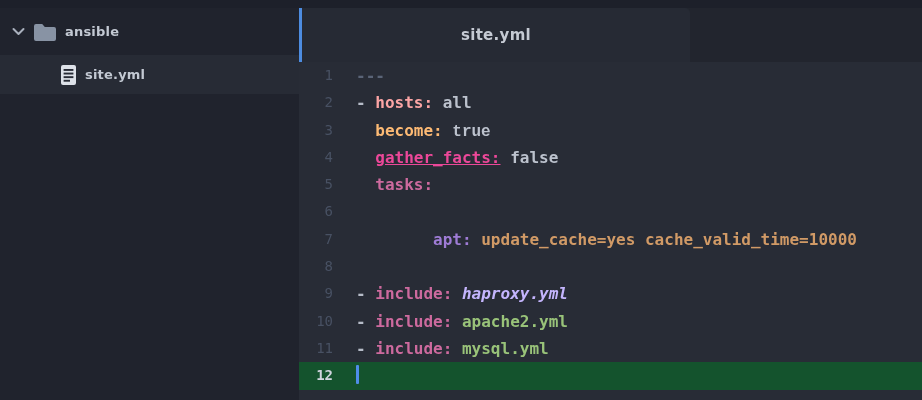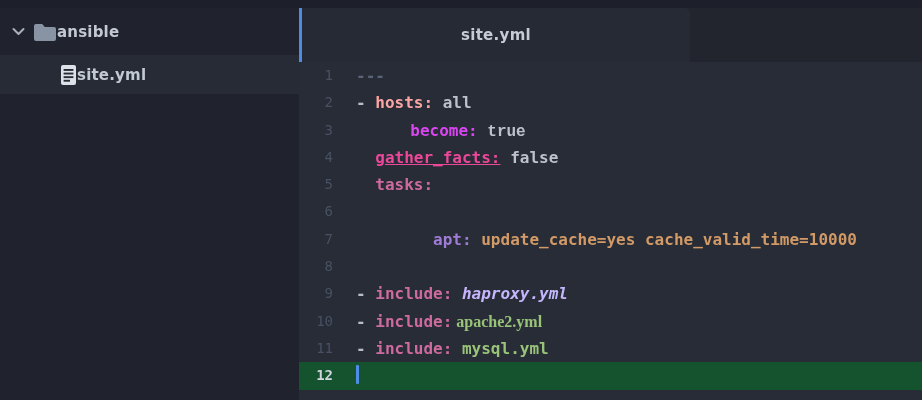--- a/index.html
+++ b/index.html
@@ -12,21 +12,21 @@
   .app{display:flex;margin-top:8px;height:392px}
 
   
   .sidebar{width:299px;flex:none;background:#20232d}
   .tree-row{display:flex;align-items:center}
   .folder-row{height:47px}
   .file-row{height:39px;background:#272b35}
   .chev{margin-left:12px;width:13px;display:flex;align-items:center}
   .folder-ic{margin-left:8px;display:flex;align-items:center}
   .file-ic{margin-left:60px;display:flex;align-items:center}
-  .tree-label{margin-left:0;font-size:15px;font-weight:600;color:#c3c9d3;letter-spacing:.2px}
+  .tree-label{margin-left:8px;font-size:13px;font-weight:600;color:#c3c9d3;letter-spacing:.2px}
 
   
   .editor{flex:1;display:flex;flex-direction:column;background:#282c36;min-width:0}
   .tabbar{height:54px;flex:none;background:#22252e;display:flex}
   .tab{
     width:391px;box-sizing:border-box;background:#262a34;
     border-left:3px solid #4d8ce0;border-radius:0 5px 0 0;
     display:flex;align-items:center;justify-content:center;
   }
   .tab-label{font-size:15px;font-weight:600;color:#c6cbd4;letter-spacing:.3px}
@@ -84,21 +84,21 @@
         <div class="crow">
           <span class="gut">1</span>
           <span class="ltxt"><span style="color: rgb(90, 100, 119);">---</span></span>
         </div>
         <div class="crow">
           <span class="gut">2</span>
           <span class="ltxt"><span style="color: rgb(182, 188, 200);">- </span><span style="color: #fca5a5;">hosts:</span><span style="color: rgb(188, 194, 205);"> all</span></span>
         </div>
         <div class="crow">
           <span class="gut">3</span>
-          <span class="ltxt"><span style="color: rgb(188, 194, 205);">  </span><span style="color: #d946ef; margin-left: 35px;">become:</span><span style="color: rgb(188, 194, 205); font-family: Liberation Mono, monospace;"> true</span></span>
+          <span class="ltxt"><span style="color: rgb(188, 194, 205);">  </span><span style="color: #fdba74;">become:</span><span style="color: rgb(188, 194, 205); font-family: Liberation Mono, monospace;"> true</span></span>
         </div>
         <div class="crow">
           <span class="gut">4</span>
           <span class="ltxt"><span style="color: rgb(188, 194, 205);">  </span><span style="color: #ec4899; text-decoration: underline;">gather_facts:</span><span style="color: rgb(188, 194, 205);"> false</span></span>
         </div>
         <div class="crow">
           <span class="gut">5</span>
           <span class="ltxt"><span style="color: rgb(188, 194, 205);">  </span><span style="color: rgb(205, 106, 158);">tasks:</span></span>
         </div>
         <div class="crow">
@@ -111,21 +111,21 @@
         <div class="crow">
           <span class="gut">8</span>
           <span class="ltxt"></span>
         </div>
         <div class="crow">
           <span class="gut">9</span>
           <span class="ltxt"><span style="color: rgb(182, 188, 200);">- </span><span style="color: rgb(205, 106, 158);">include:</span><span style="color: #c4b5fd; font-style: italic;"> haproxy.yml</span></span>
         </div>
         <div class="crow">
           <span class="gut">10</span>
-          <span class="ltxt"><span style="color: rgb(182, 188, 200);">- </span><span style="color: rgb(205, 106, 158);">include:</span><span style="color: rgb(153, 195, 121); font-family: Liberation Serif, serif;"> apache2.yml</span></span>
+          <span class="ltxt"><span style="color: rgb(182, 188, 200);">- </span><span style="color: rgb(205, 106, 158);">include:</span><span style="color: rgb(153, 195, 121);"> apache2.yml</span></span>
         </div>
         <div class="crow">
           <span class="gut">11</span>
           <span class="ltxt"><span style="color: rgb(182, 188, 200);">- </span><span style="color: rgb(205, 106, 158);">include:</span><span style="color: rgb(153, 195, 121);"> mysql.yml</span></span>
         </div>
         <div class="crow active">
           <span class="gut">12</span>
           <span class="ltxt"><span class="cursor" style="background: rgb(79, 141, 232);"></span></span>
         </div>
       </div>

